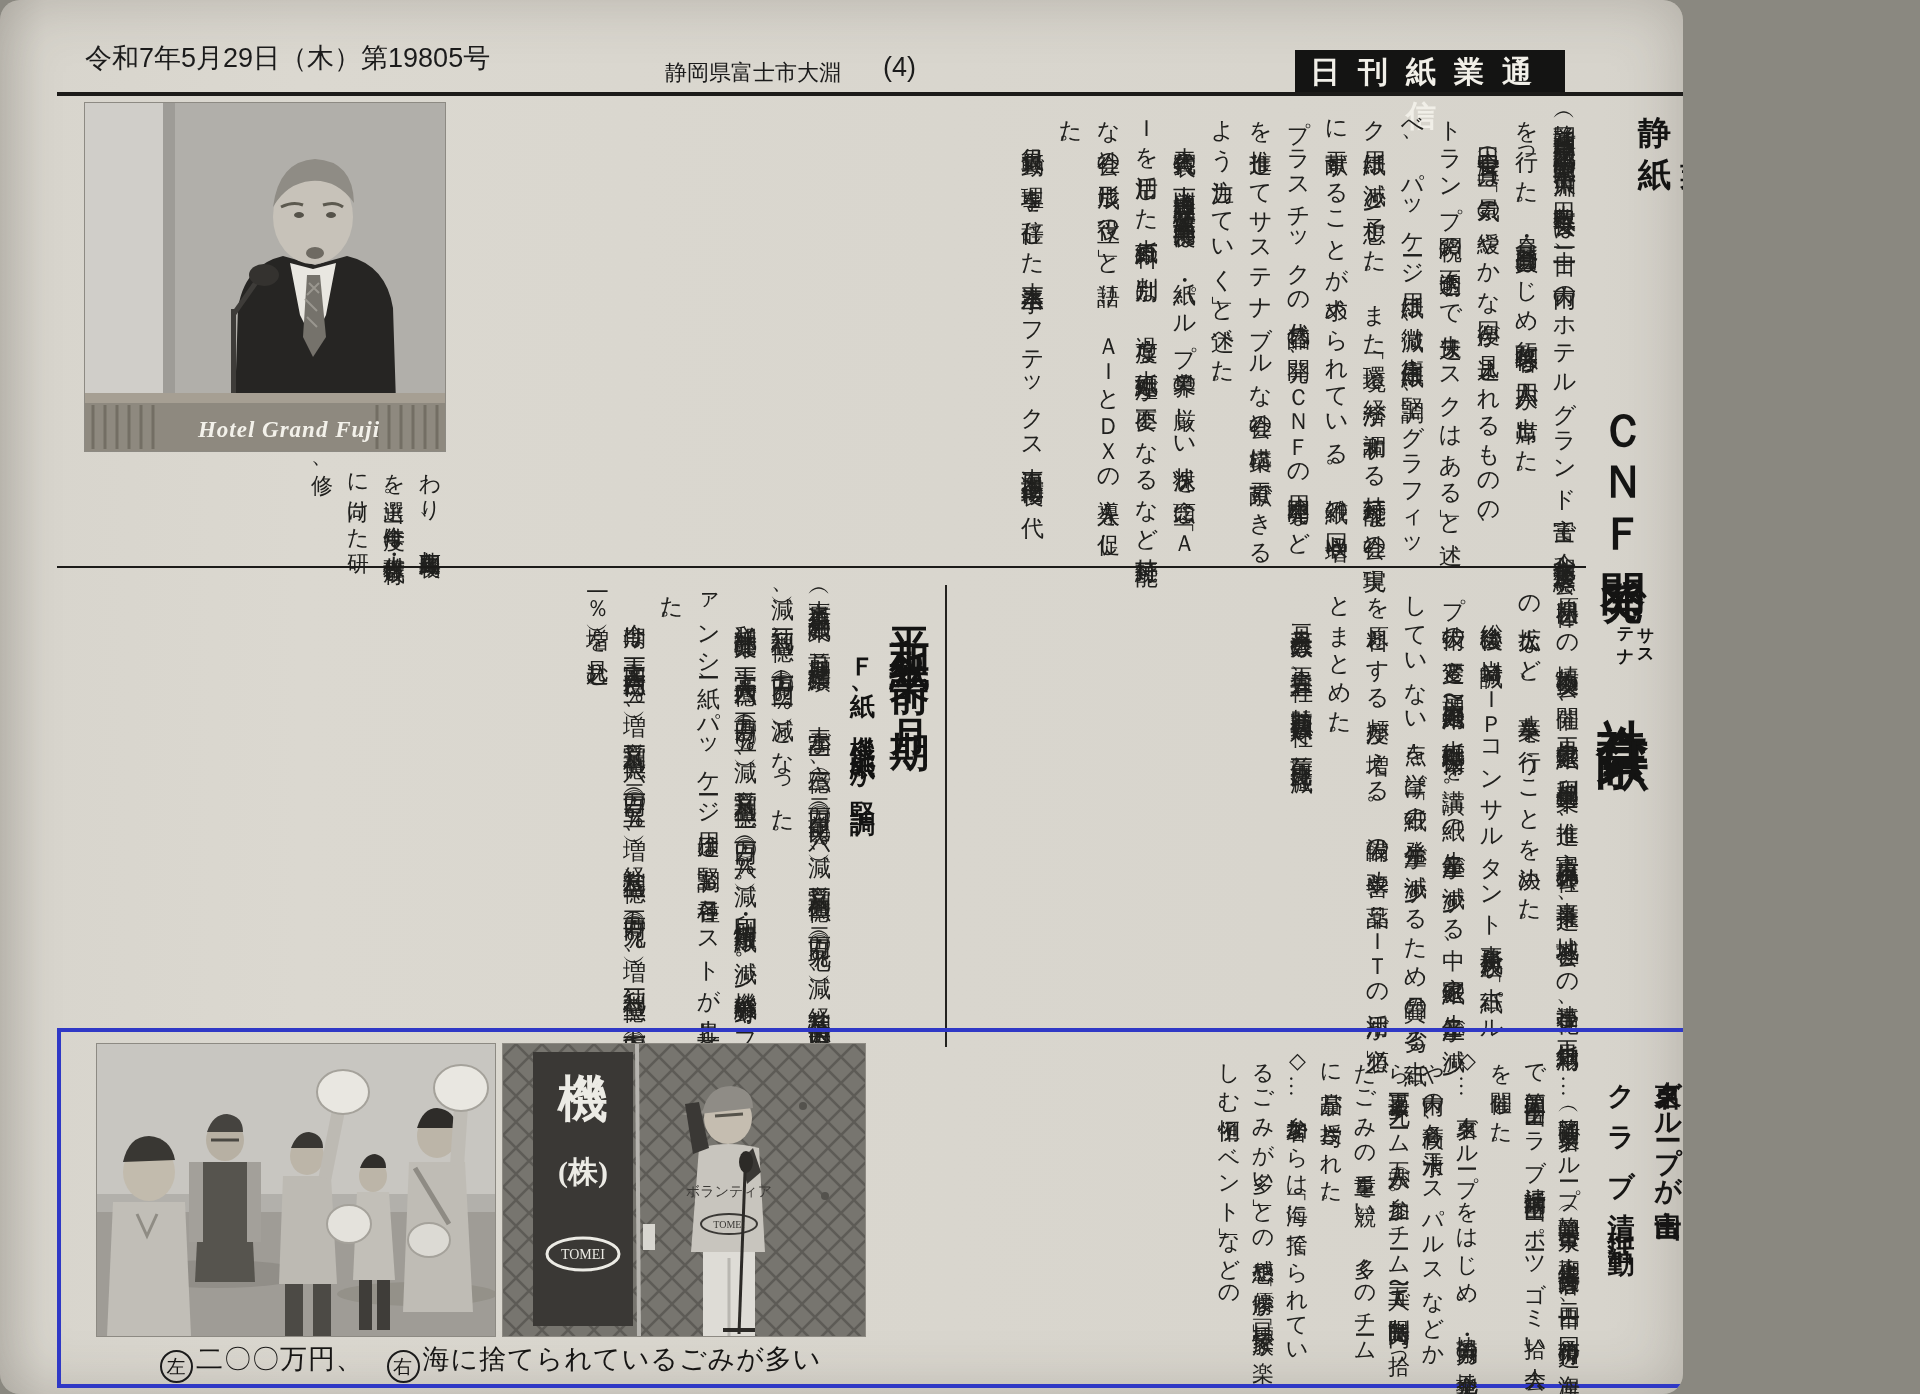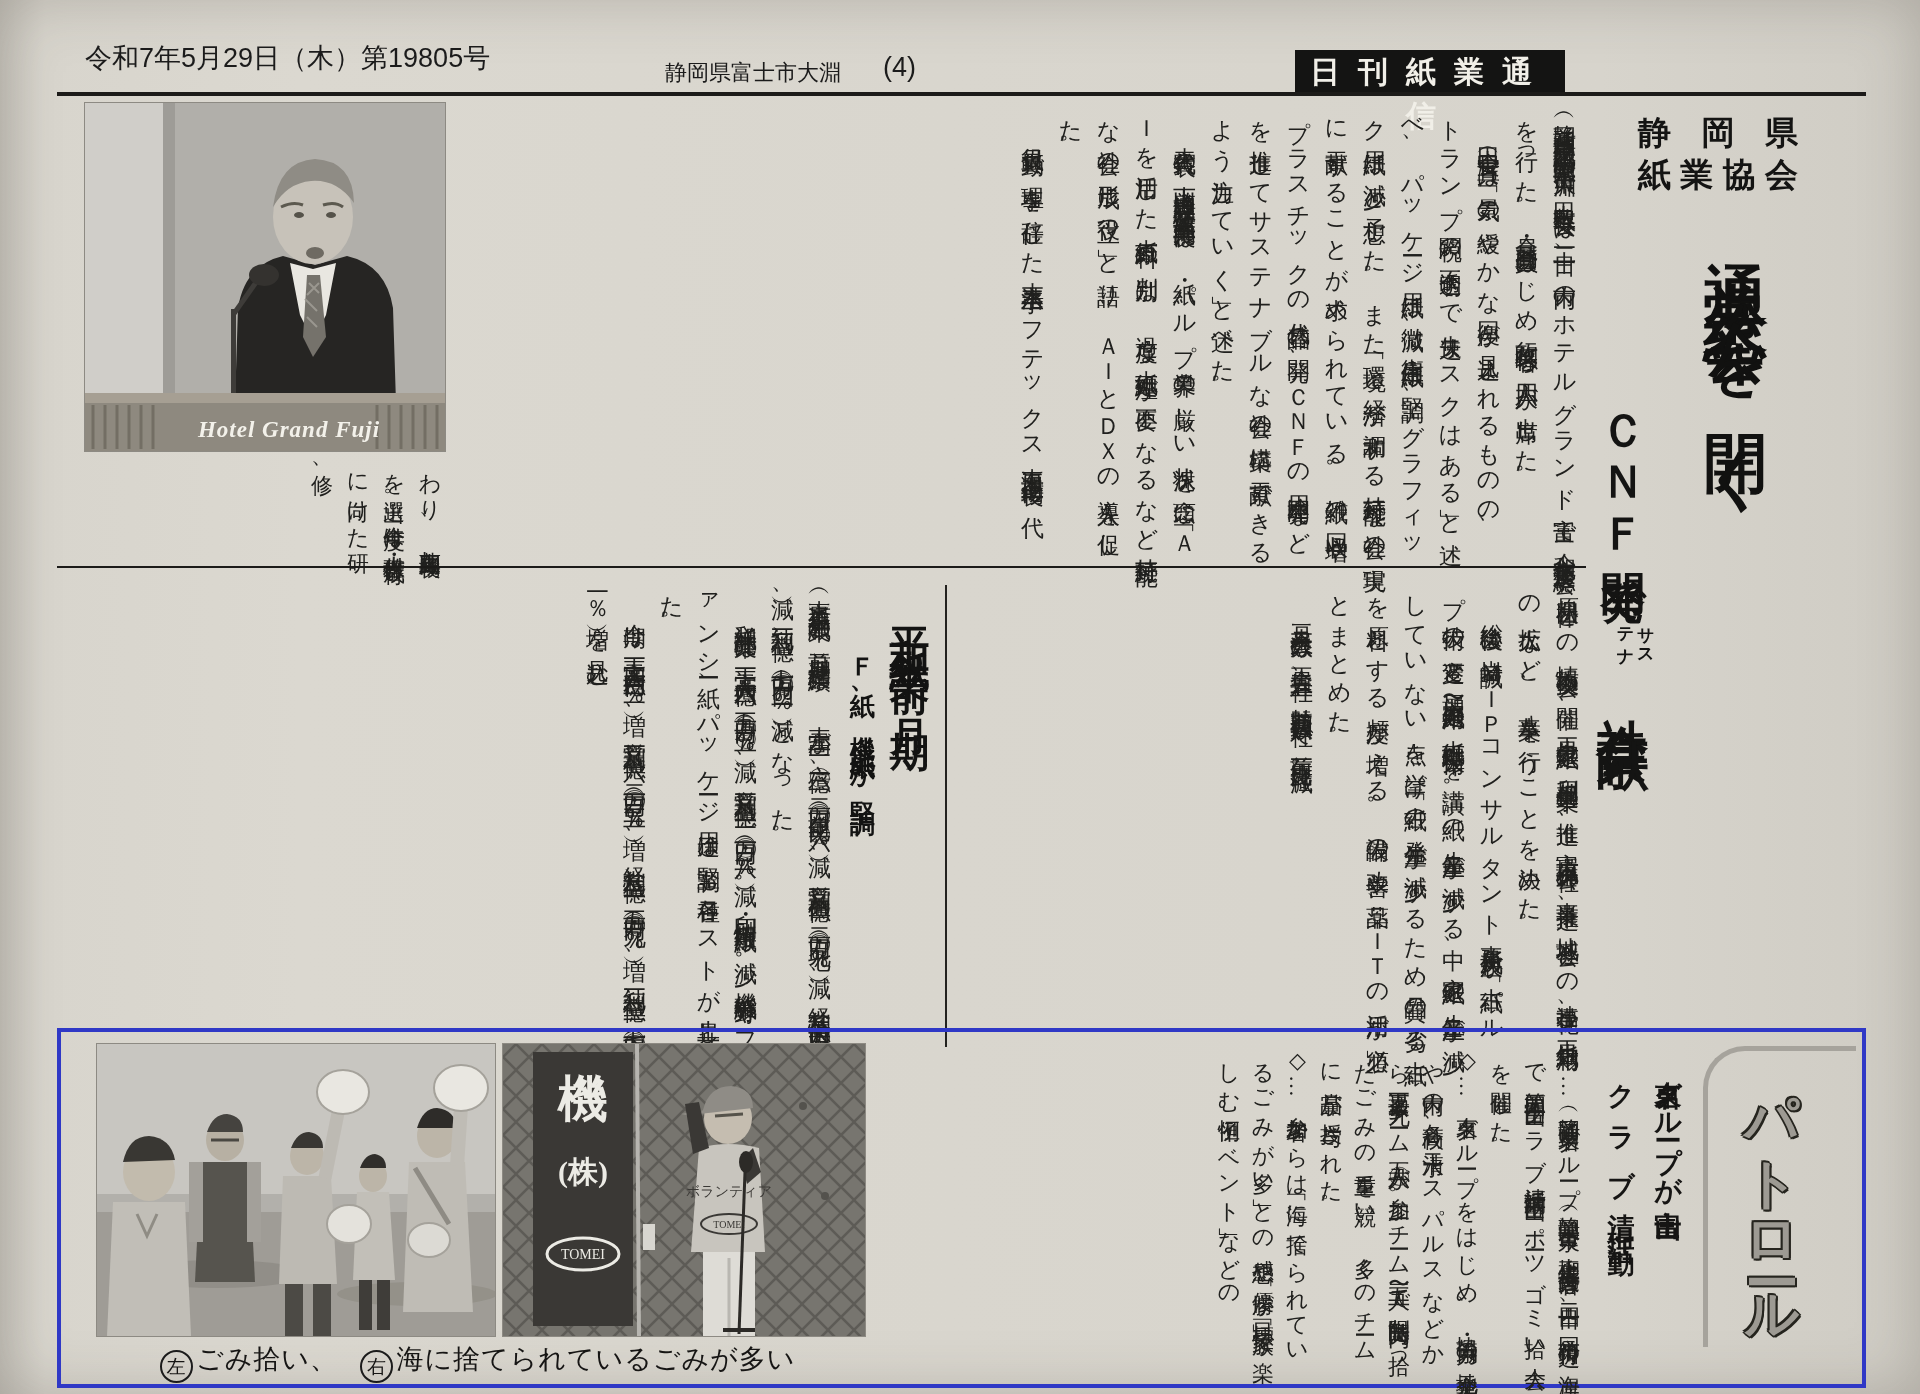--- a/index.html
+++ b/index.html
@@ -1,20 +1,21 @@
 <!DOCTYPE html>
 <html lang="ja"><head>
 <meta charset="utf-8">
 <style>
   html,body{margin:0;padding:0;background:#8a8880;}
   .page{
-    position:relative; width:1920px; height:1394px; overflow:hidden;
+    position:relative; width:1683px; height:1394px; overflow:hidden;
     background:linear-gradient(90deg,#c9c6be 0,#d8d5cd 45px,#dbd8d0 300px,#d7d4cc 1600px,#cfccc4 1920px);
     font-family:"Liberation Serif","DejaVu Serif",serif; color:#1b1b1b;
     box-shadow:inset 0 0 60px rgba(70,65,55,.25);
+    border-radius:20px;
   }
   .sans{font-family:"Liberation Sans","DejaVu Sans",sans-serif;}
   .abs{position:absolute;}
   
   .vtext{
     writing-mode:vertical-rl; text-orientation:mixed;
     white-space:pre-line; text-align:start;
   }
   .body-col{font-size:23px; letter-spacing:2.5px; line-height:38px; color:#20201e;}
   .rule{background:#1c1b19;}
@@ -232,17 +233,17 @@
       <path d="M320 84 Q326 64 340 64 Q358 66 360 84 Z" fill="#2e2c29"></path>
       <path d="M312 118 L368 118 L376 268 L306 268 Z" fill="#bfbcb5"></path>
       <path d="M360 122 L364 62" stroke="#bfbcb5" stroke-width="14"></path>
       <ellipse cx="364" cy="44" rx="27" ry="23" fill="#e9e7e1" stroke="#a5a29b" stroke-width="2"></ellipse>
       <line x1="318" y1="124" x2="352" y2="180" stroke="#8e8b84" stroke-width="5"></line>
       <ellipse cx="332" cy="196" rx="21" ry="17" fill="#dcdad4" stroke="#a5a29b" stroke-width="2"></ellipse>
     </svg>
   </div>
 
   <div class="abs caption sans" style="left:160px;top:1341px;">
-    <span class="maru">左</span><span>ごみ拾い、</span>
+    <span class="maru">左</span><span>二〇〇万円、</span>
     <span class="maru" style="margin-left:14px;">右</span><span>海に捨てられているごみが多い</span>
   </div>
 
 </div>
 
 </body></html>

